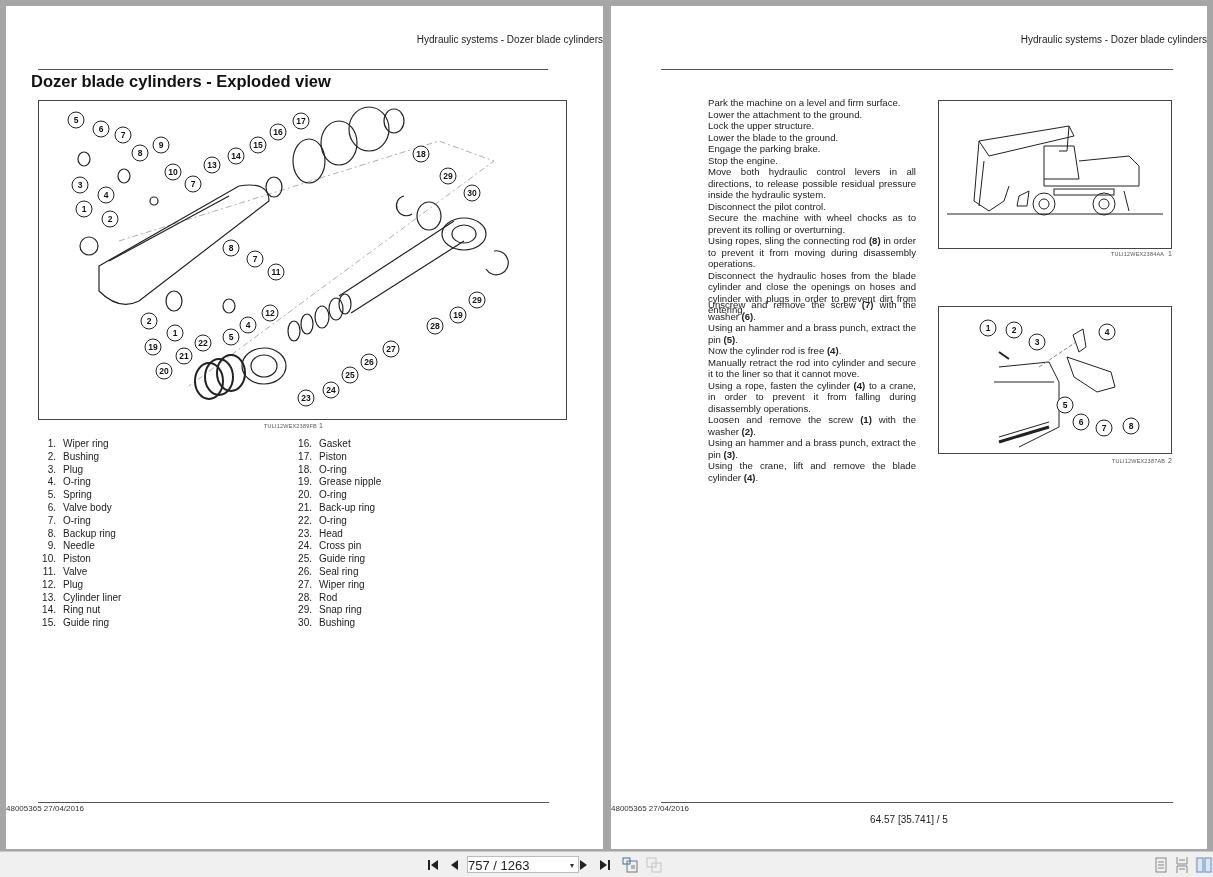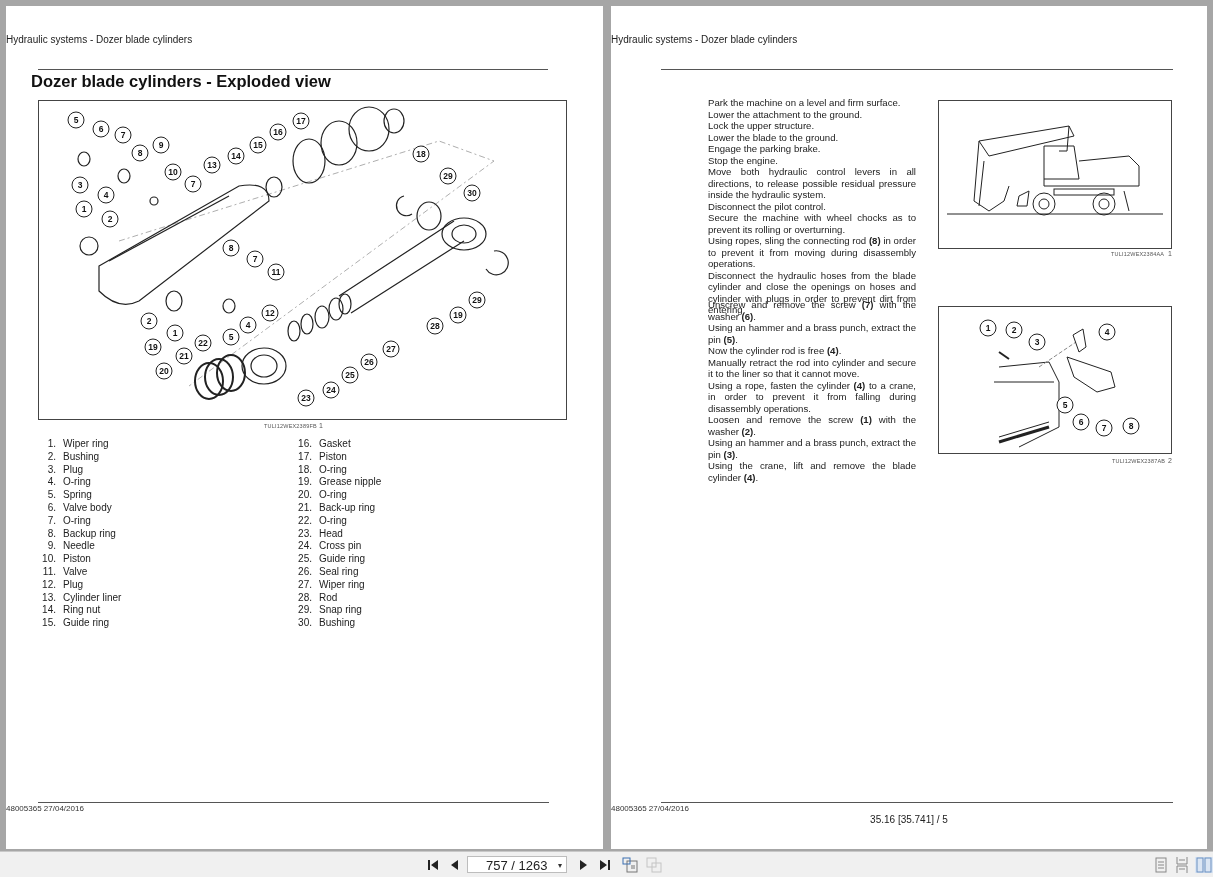--- a/index.html
+++ b/index.html
@@ -1,37 +1,37 @@
 <!DOCTYPE html>
 <html><head>
 <meta charset="utf-8">
 <style>
   html,body{margin:0;padding:0;}
   body{width:1213px;height:877px;background:#a6a6a6;position:relative;overflow:hidden;font-family:"Liberation Sans",sans-serif;color:#111;}
   .page{position:absolute;top:6px;height:843px;background:#fff;}
   #page-left{left:6px;width:597px;}
   #page-right{left:611px;width:596px;}
-  .running-head{position:absolute;top:28px;left:0;right:0;text-align:left;font-size:10px;color:#222;}
+  .running-head{position:absolute;top:28px;left:0;right:0;text-align:right;font-size:10px;color:#222;}
   .rule{position:absolute;height:1px;background:#555;}
   .title{position:absolute;top:66px;font-size:16.5px;font-weight:bold;color:#111;}
   .fig{position:absolute;border:1px solid #444;background:#fff;}
   .fig svg{display:block;}
   .fig-cap{position:absolute;font-size:5.5px;color:#555;letter-spacing:0.2px;}
   .fig-num{position:absolute;font-size:7px;color:#555;}
   .parts{position:absolute;font-size:10px;line-height:12.8px;color:#222;}
   .parts .row{display:flex;}
   .parts .n{width:24px;text-align:right;padding-right:7px;}
   .steps{position:absolute;font-size:9.6px;line-height:11.5px;color:#222;text-align:justify;}
   .steps p{margin:0;padding-left:32px;}
   .steps b{font-weight:bold;}
   .foot1{position:absolute;left:0;right:0;text-align:left;font-size:8px;color:#333;}
   .foot2{position:absolute;left:0;right:0;text-align:center;font-size:10px;color:#222;}
   #toolbar{position:absolute;left:0;top:851px;width:1213px;height:26px;background:#f0f0f0;border-top:1px solid #c8c8c8;}
   .tb{position:absolute;top:5px;height:16px;display:flex;align-items:center;justify-content:center;color:#222;font-size:12px;cursor:pointer;}
-  #page-field{position:absolute;left:467px;top:4px;width:100px;height:17px;border:1px solid #bdbdbd;background:#fff;font-size:13px;line-height:17px;padding-left:18px;box-sizing:border-box;color:#222;}
+  #page-field{position:absolute;left:467px;top:4px;width:112px;height:17px;border:1px solid #bdbdbd;background:#fff;font-size:13px;line-height:17px;padding-left:0;box-sizing:border-box;color:#222;}
   #page-field .dd{position:absolute;right:4px;top:0;font-size:8px;color:#333;}
 </style>
 </head>
 <body>
 
 <div class="page" id="page-left">
   <div class="running-head">Hydraulic systems - Dozer blade cylinders</div>
   <div class="rule" style="left:32px;width:510px;top:63px;"></div>
   <div class="title" style="left:25px;">Dozer blade cylinders - Exploded view</div>
 
@@ -377,21 +377,21 @@
           <text x="165" y="124">7</text>
           <text x="192" y="122">8</text>
       </g>
     </svg>
   </div>
   <div class="fig-cap" style="left:501px;top:452px;">TULI12WEX2387AB</div>
   <div class="fig-num" style="left:557px;top:451px;">2</div>
 
   <div class="rule" style="left:50px;width:512px;top:796px;"></div>
   <div class="foot1" style="top:798px;">48005365 27/04/2016</div>
-  <div class="foot2" style="top:808px;">35.16 [35.741] / 5</div>
+  <div class="foot2" style="top:808px;">64.57 [35.741] / 5</div>
 </div>
 
 <div id="toolbar">
   <div class="tb" style="left:426px;width:14px;">
     <svg width="12" height="10" viewBox="0 0 12 10">
         <path d="M1 0h2v10H1z M11 0L4 5l7 5z" fill="#222"></path>
       </svg>
   </div>
   <div class="tb" style="left:450px;width:10px;">
     <svg width="8" height="10" viewBox="0 0 8 10">

